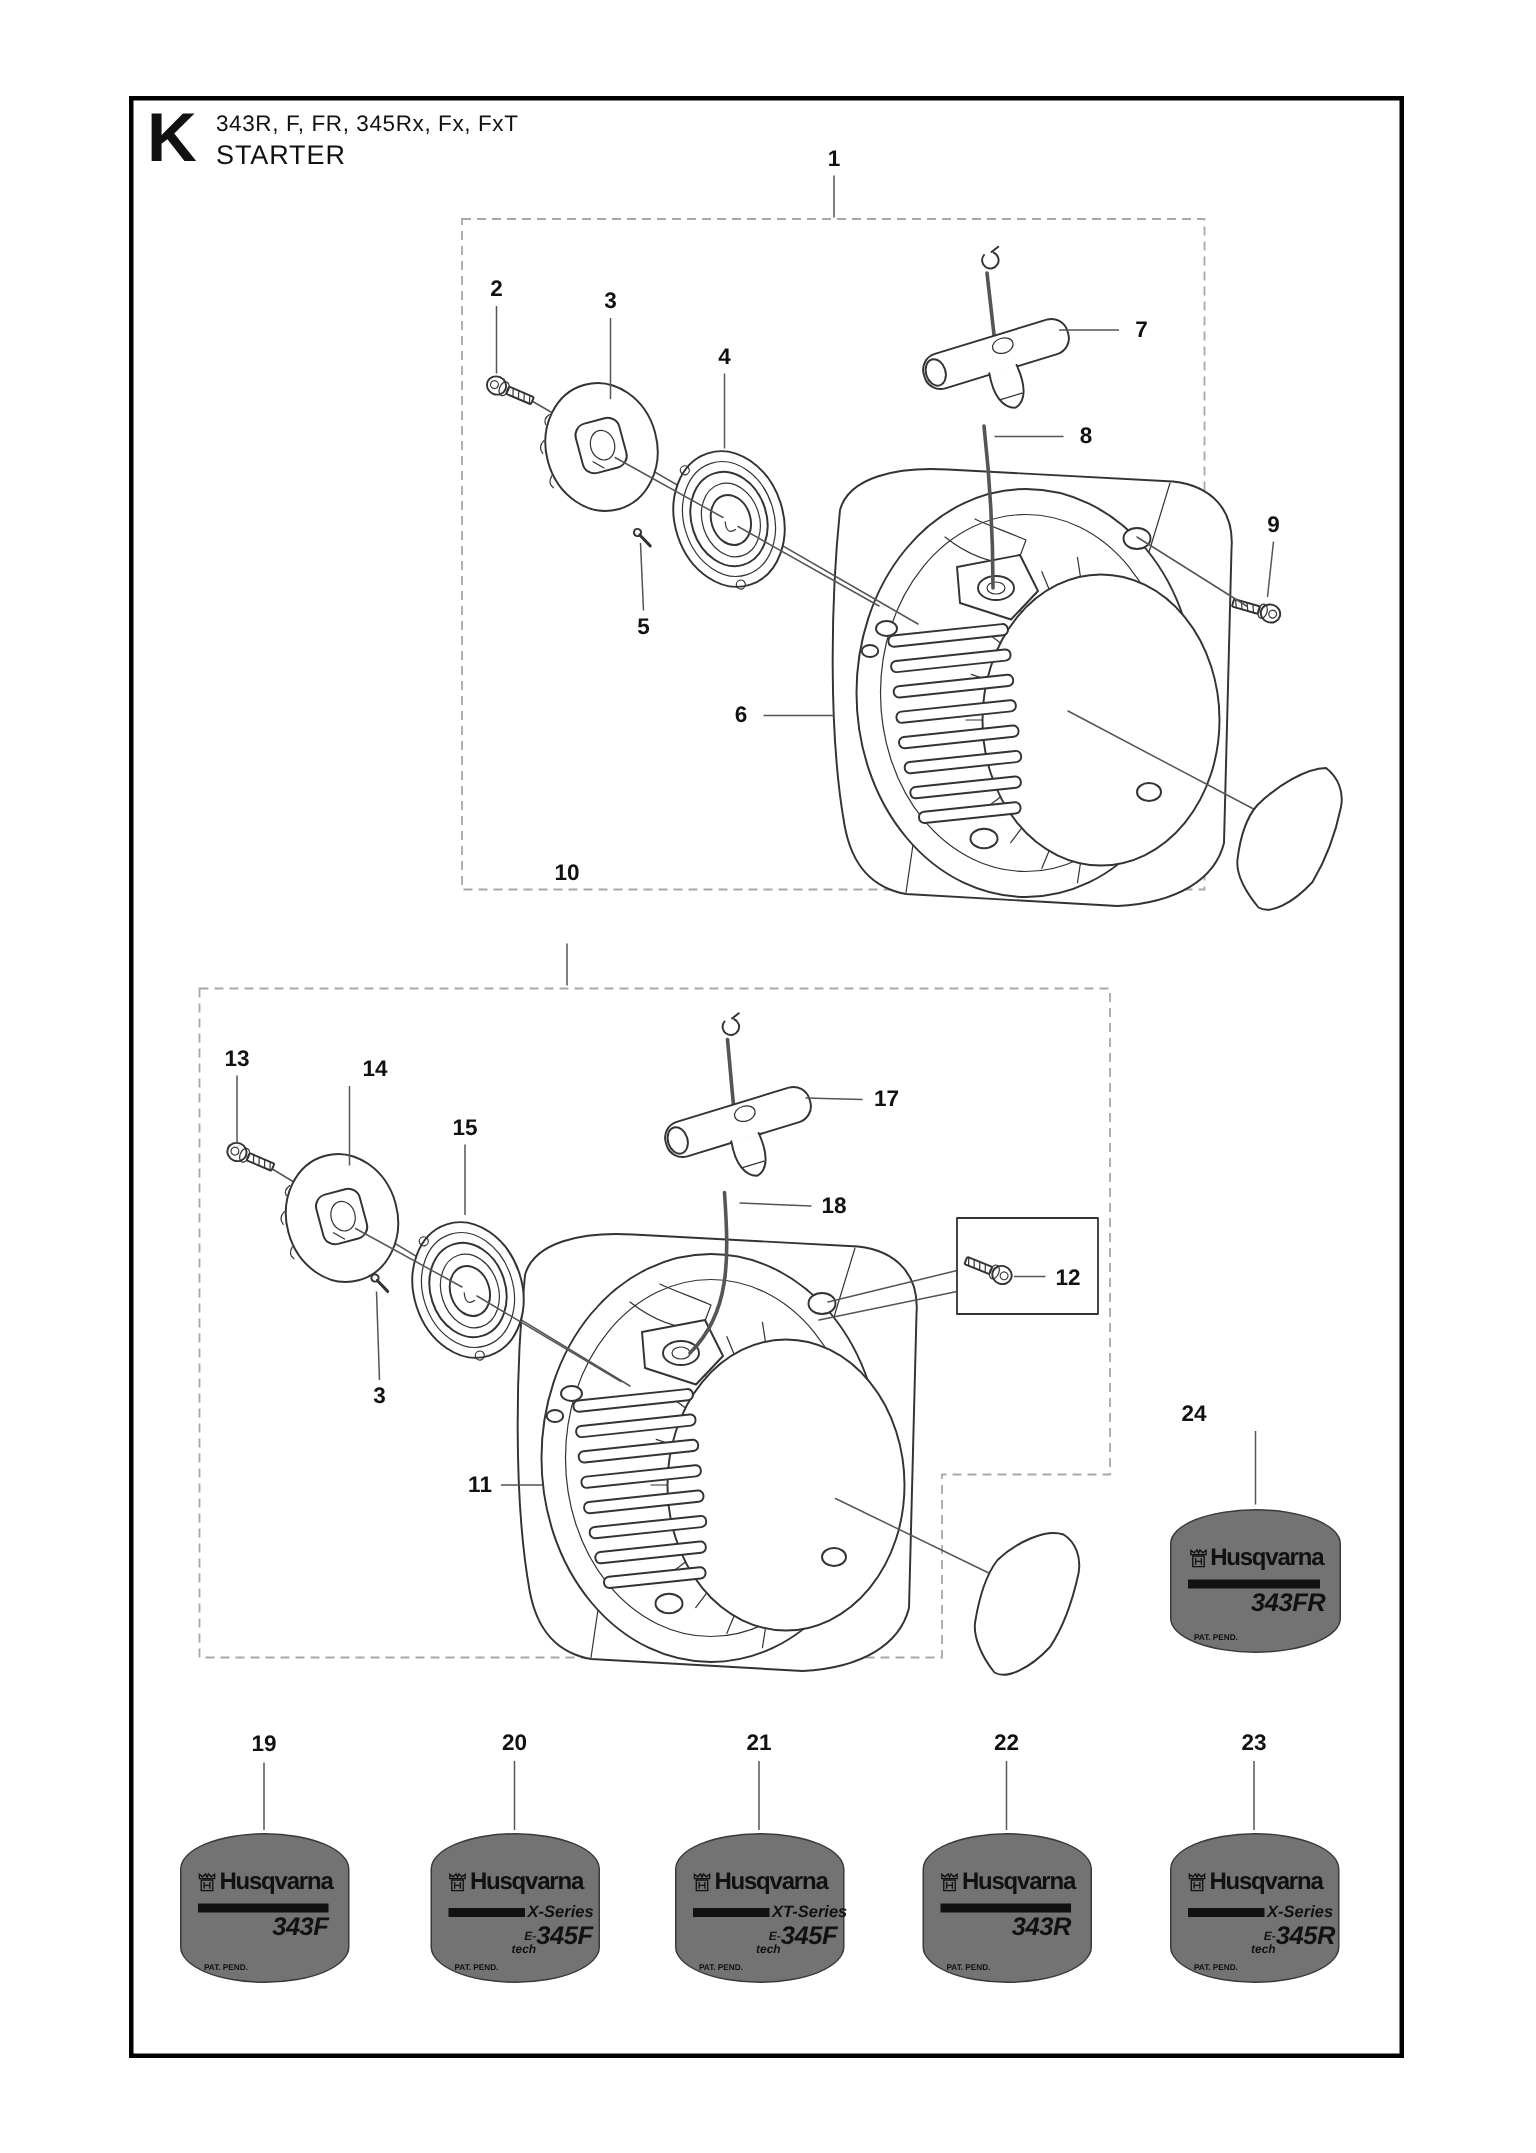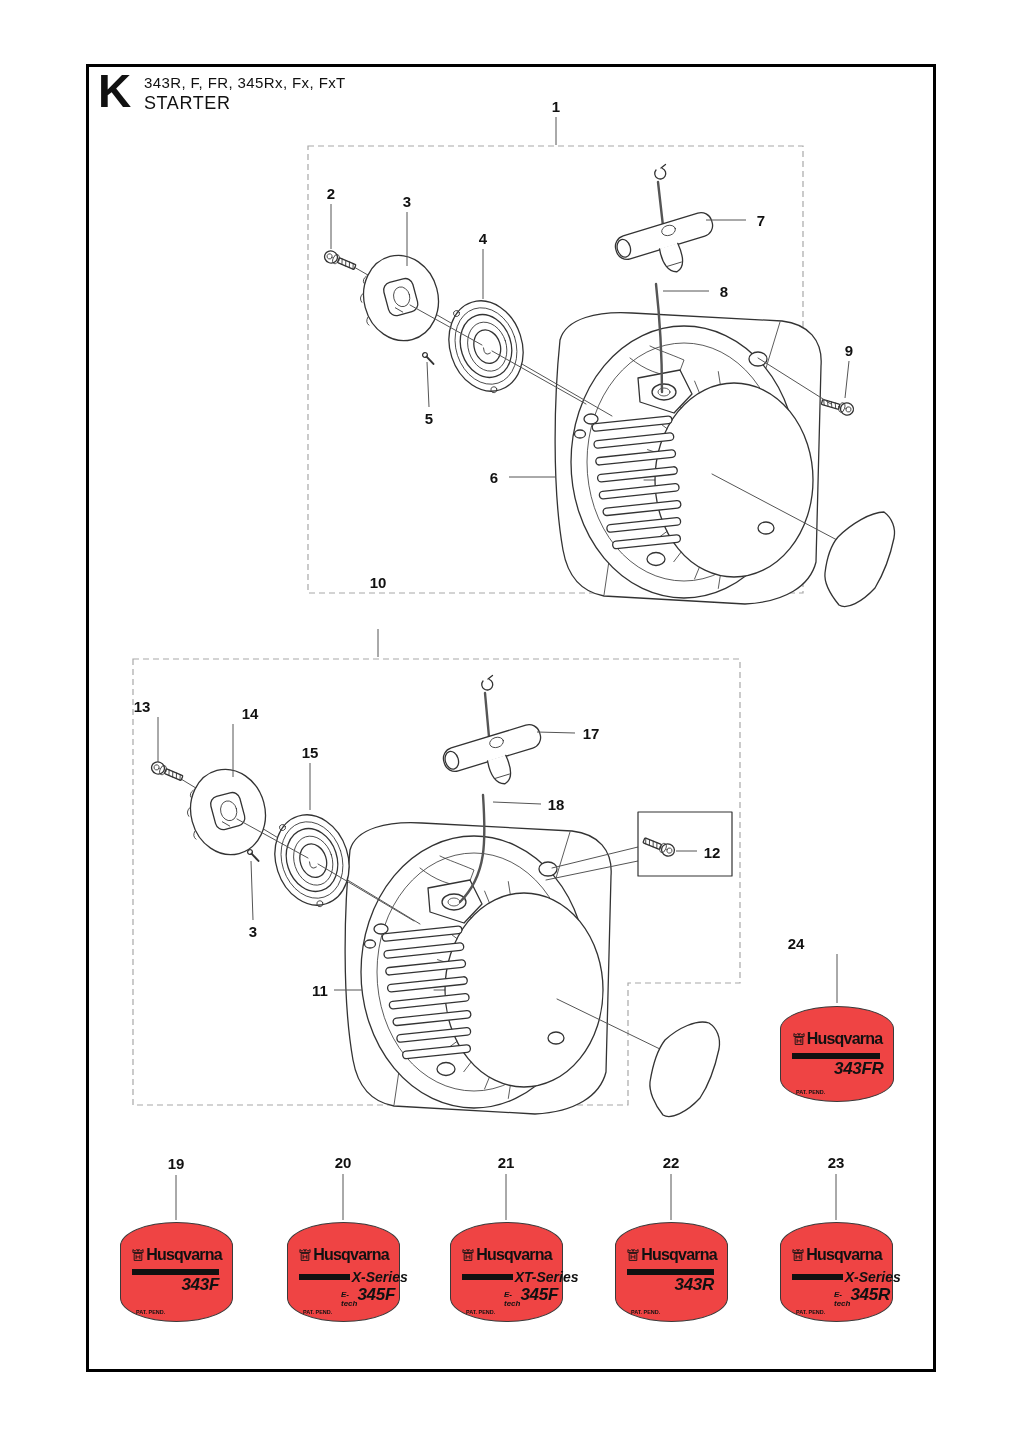--- a/index.html
+++ b/index.html
@@ -7,31 +7,31 @@
         font-family:"Liberation Sans",sans-serif;color:#111;}
   .frame{position:absolute;left:86px;top:64px;width:850px;height:1308px;
          border:3px solid #000;box-sizing:border-box;}
   .kletter{position:absolute;left:98px;top:68px;font-size:46px;font-weight:bold;line-height:1;}
   .models-line{position:absolute;left:144px;top:74px;font-size:15px;letter-spacing:.4px;}
   .page-title{position:absolute;left:144px;top:93px;font-size:18px;letter-spacing:.6px;}
   .art{position:absolute;left:0;top:0;width:1024px;height:1435px;}
   .callout{position:absolute;transform:translate(-50%,-50%);font-size:15px;font-weight:bold;
            white-space:nowrap;}
   
-  .decal{position:absolute;width:113px;height:100px;background:#ef4444;border:1.4px solid #3a3a3a;
+  .decal{position:absolute;width:113px;height:100px;background:#737373;border:1.4px solid #3a3a3a;
          border-radius:50%/24%;box-sizing:border-box;}
   .decal.big{width:114px;height:96px;}
   .d-logo{display:flex;align-items:center;justify-content:center;margin-top:23px;gap:1px;}
   .crown{width:14px;height:14px;flex:0 0 auto;}
   .d-brand{font-weight:bold;font-size:16px;letter-spacing:-0.8px;}
   .d-barrow{display:flex;align-items:center;margin:5px 11px 0 11px;}
   .d-bar{height:6px;background:#111;flex:1;}
   .has-series .d-bar{flex:0 0 57%;}
-  .d-series{font-size:14px;font-weight:bold;font-style:italic;margin-left:2px;white-space:nowrap;}
-  .d-sub{display:flex;justify-content:space-between;align-items:flex-start;margin:1px 13px 0 12px;}
+  .d-series{font-size:11px;font-weight:bold;font-style:italic;margin-left:2px;white-space:nowrap;}
+  .d-sub{display:flex;justify-content:space-between;align-items:flex-start;margin:1px 13px 0 12px;text-align:right;}
   .d-etech{font-size:8px;font-weight:bold;font-style:italic;margin-top:4px;margin-left:41px;}
   .d-model{font-size:17px;font-weight:bold;font-style:italic;letter-spacing:-0.3px;line-height:1;}
   .d-pat{position:absolute;left:15px;bottom:6px;font-size:7px;font-weight:bold;
          transform:scale(.78);transform-origin:left bottom;white-space:nowrap;}
   
   .g-part{fill:#fff;stroke:#333;stroke-width:1.3;stroke-linejoin:round;stroke-linecap:round;}
   .thin{stroke-width:.8;}
   .cl{stroke:#555;stroke-width:1;fill:none;}
   .dash{fill:none;stroke:#a8a8a8;stroke-width:1.2;stroke-dasharray:6 4;}
   .rope{stroke:#555;stroke-width:2.4;fill:none;}
@@ -189,21 +189,21 @@
   <div class="callout" style="left:407px;top:201px">3</div>
   <div class="callout" style="left:483px;top:238px">4</div>
   <div class="callout" style="left:429px;top:418px">5</div>
   <div class="callout" style="left:494px;top:477px">6</div>
   <div class="callout" style="left:761px;top:220px">7</div>
   <div class="callout" style="left:724px;top:291px">8</div>
   <div class="callout" style="left:849px;top:350px">9</div>
   <div class="callout" style="left:378px;top:582px">10</div>
   <div class="callout" style="left:320px;top:990px">11</div>
   <div class="callout" style="left:712px;top:852px">12</div>
-  <div class="callout" style="left:142px;top:706px">13</div>
+  <div class="callout" style="left:158px;top:706px">13</div>
   <div class="callout" style="left:250px;top:713px">14</div>
   <div class="callout" style="left:310px;top:752px">15</div>
   <div class="callout" style="left:253px;top:931px">3</div>
   <div class="callout" style="left:591px;top:733px">17</div>
   <div class="callout" style="left:556px;top:804px">18</div>
   <div class="callout" style="left:176px;top:1163px">19</div>
   <div class="callout" style="left:343px;top:1162px">20</div>
   <div class="callout" style="left:506px;top:1162px">21</div>
   <div class="callout" style="left:671px;top:1162px">22</div>
   <div class="callout" style="left:836px;top:1162px">23</div>

